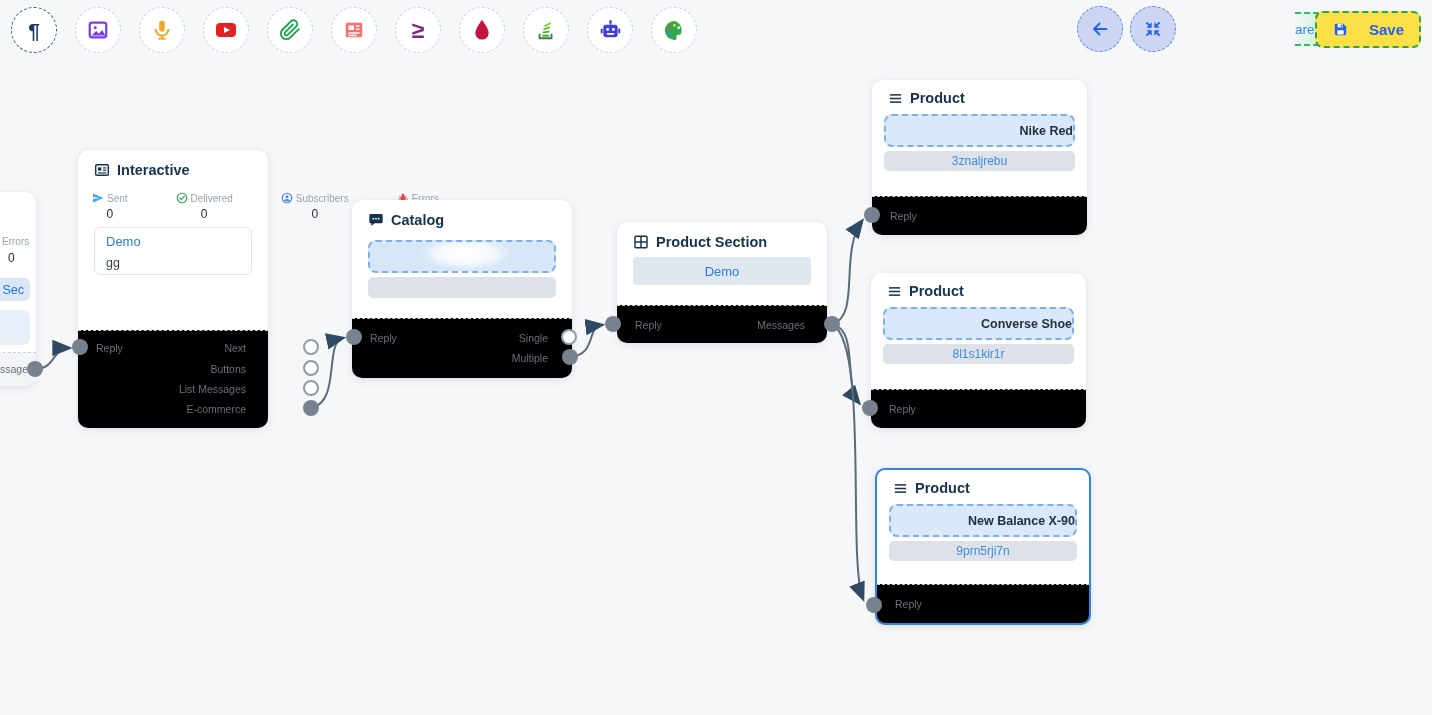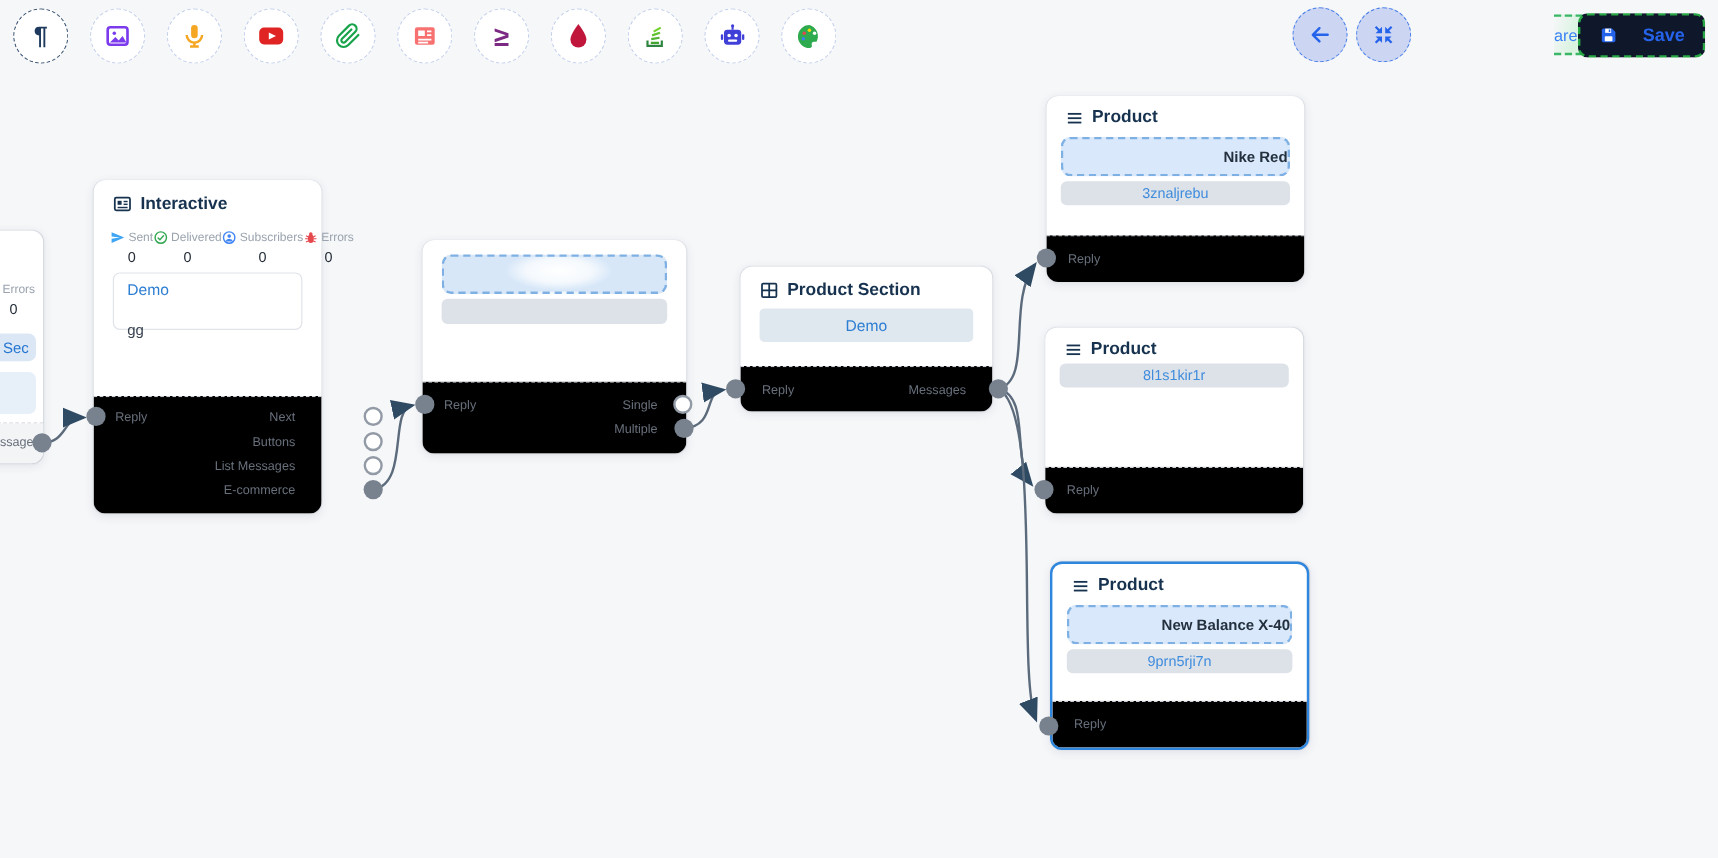--- a/index.html
+++ b/index.html
@@ -11,49 +11,49 @@
   .tool-circle { position:absolute; top:7px; width:46px; height:46px; border-radius:50%;
     background:#ffffff; border:1.6px dashed #c6d2ec; display:flex; align-items:center; justify-content:center;
     cursor:pointer; }
   .tool-circle.selected { border-color:#3d5674; }
   .glyph-icon { font-weight:bold; font-size:21px; line-height:1; }
 
   .ctrl-circle { position:absolute; top:6px; width:46px; height:46px; border-radius:50%;
     background:#ccd6f3; border:1.8px dashed #4f83ea; display:flex; align-items:center; justify-content:center; cursor:pointer; }
 
   .save-btn { position:absolute; top:11px; right:11px; height:37px; padding:0 15px;
-    background:#0f172a; border:2px dashed #28a745; border-radius:8px;
+    background:#fde047; border:2px dashed #28a745; border-radius:8px;
     display:flex; align-items:center; gap:20px; color:#2563eb; font-size:15px; font-weight:600; cursor:pointer; }
   .hidden-frag { position:absolute; top:12px; right:95px; width:42px; height:34px; overflow:hidden;
     background:linear-gradient(105deg, rgba(217,243,224,0) 0%, #d9f3e0 45%, #ecfaf0 100%);
     border-top:2px dashed #39b766; border-bottom:2px dashed #39b766;
     display:flex; align-items:center; color:#3b82f6; font-size:13.5px; }
 
   
   .node { position:absolute; background:#fff; border-radius:10px;
     box-shadow:0 2px 8px rgba(25,45,80,.10), 0 0 1px rgba(25,45,80,.15); }
   .node-header { display:flex; align-items:center; gap:7px; padding:12px 16px 0 16px;
     color:#16324f; font-weight:700; font-size:14.5px; }
   .node-footer { position:absolute; left:0; right:0; bottom:0; background:#000000;
     border-top:1px dashed #c9ced6; border-radius:0 0 10px 10px; }
   .f-label { position:absolute; font-size:10.5px; color:#68707c; }
   .reply-label { left:18px; }
 
   
-  .stats-row { display:flex; justify-content:space-between; padding:14px 14px 0 14px; }
+  .stats-row { display:flex; justify-content:space-between; padding:14px 14px 0 14px;gap:48px; }
   .stat { display:flex; flex-direction:column; align-items:center; }
   .stat-top { display:flex; align-items:center; gap:3px; font-size:10px; color:#9aa3ae; }
   .stat-val { margin-top:3px; font-size:12px; color:#252d38; }
   .delay-row { margin:12px 16px 0 16px; height:24px; background:#dbe7f4; border-radius:6px;
     display:flex; align-items:center; justify-content:space-between; padding:0 10px;
     color:#2576d2; font-size:12.5px; }
   .demo-box { margin:6px 16px 0 16px; height:48px; border:1px solid #e0e4e9; border-radius:6px;
     padding:6px 11px; background:#fff; }
   .demo-title { color:#2d7ed3; font-size:13px; }
-  .demo-sub { color:#3a4450; font-size:12.5px; margin-top:19px; }
+  .demo-sub { color:#3a4450; font-size:12.5px; margin-top:7px; }
 
   
   .dashed-box { margin:12px 16px 0 16px; height:33px; border:2px dashed #7fb0e4; border-radius:8px;
     background:#d7e7f8; }
   .dashed-box.catalog-ph { background:
       radial-gradient(ellipse 60px 22px at 52% 40%, #ffffff 0%, rgba(255,255,255,.75) 45%, rgba(255,255,255,0) 75%),
       #d7e7f8; }
   .gray-bar { margin:4px 16px 0 16px; height:21px; background:#dde2e8; border-radius:5px; }
 
   
@@ -263,20 +263,29 @@
     <div class="node-footer" style="height:98px;">
       <span class="f-label reply-label" style="top:11px;">Reply</span>
       <span class="f-label" style="right:22px; top:11px;">Next</span>
       <span class="f-label" style="right:22px; top:32px;">Buttons</span>
       <span class="f-label" style="right:22px; top:52px;">List Messages</span>
       <span class="f-label" style="right:22px; top:72px;">E-commerce</span>
     </div>
   </div>
 
   <div class="node" style="left:352px; top:200px; width:220px; height:178px;">
+    <div class="node-header">
+      <svg width="16" height="16" viewBox="0 0 24 24">
+        <path d="M4 3 h16 a2 2 0 0 1 2 2 v10 a2 2 0 0 1 -2 2 h-10 l-5 4 v-4 h-1 a2 2 0 0 1 -2 -2 v-10 a2 2 0 0 1 2 -2 z" fill="#16324f"></path>
+        <circle cx="8" cy="10" r="1.3" fill="#ffffff"></circle>
+        <circle cx="12" cy="10" r="1.3" fill="#ffffff"></circle>
+        <circle cx="16" cy="10" r="1.3" fill="#ffffff"></circle>
+      </svg>
+      <span>Catalog</span>
+    </div>
     <div class="dashed-box catalog-ph"></div>
     <div class="gray-bar"></div>
     <div class="node-footer" style="height:60px;">
       <span class="f-label reply-label" style="top:13px;">Reply</span>
       <span class="f-label" style="right:24px; top:13px;">Single</span>
       <span class="f-label" style="right:24px; top:33px;">Multiple</span>
     </div>
   </div>
 
   <div class="node" style="left:617px; top:222px; width:210px; height:121px;">
@@ -319,39 +328,42 @@
 
   <div class="node" style="left:871px; top:273px; width:215px; height:155px;">
     <div class="node-header" style="padding-top:10px;">
       <svg width="15" height="15" viewBox="0 0 24 24">
         <rect x="3" y="5" width="18" height="2.4" fill="#16324f"></rect>
         <rect x="3" y="10.8" width="18" height="2.4" fill="#16324f"></rect>
         <rect x="3" y="16.6" width="18" height="2.4" fill="#16324f"></rect>
       </svg>
       <span>Product</span>
     </div>
+    <div class="prod-dashed">
+      <span>Converse Shoe</span>
+    </div>
     <div class="prod-id">
       <span>8l1s1kir1r</span>
     </div>
     <div class="node-footer" style="height:39px;">
       <span class="f-label reply-label" style="top:13px;">Reply</span>
     </div>
   </div>
 
   <div class="node selected" style="left:875px; top:468px; width:216px; height:157px;">
     <div class="node-header" style="padding-top:10px;">
       <svg width="15" height="15" viewBox="0 0 24 24">
         <rect x="3" y="5" width="18" height="2.4" fill="#16324f"></rect>
         <rect x="3" y="10.8" width="18" height="2.4" fill="#16324f"></rect>
         <rect x="3" y="16.6" width="18" height="2.4" fill="#16324f"></rect>
       </svg>
       <span>Product</span>
     </div>
     <div class="prod-dashed">
-      <span>New Balance X-40</span>
+      <span>New Balance X-90</span>
     </div>
     <div class="prod-id">
       <span>9prn5rji7n</span>
     </div>
     <div class="node-footer" style="height:39px; border-radius:0 0 8px 8px;">
       <span class="f-label reply-label" style="top:13px;">Reply</span>
     </div>
   </div>
 
   <svg class="edges" width="1432" height="715" viewBox="0 0 1432 715">

